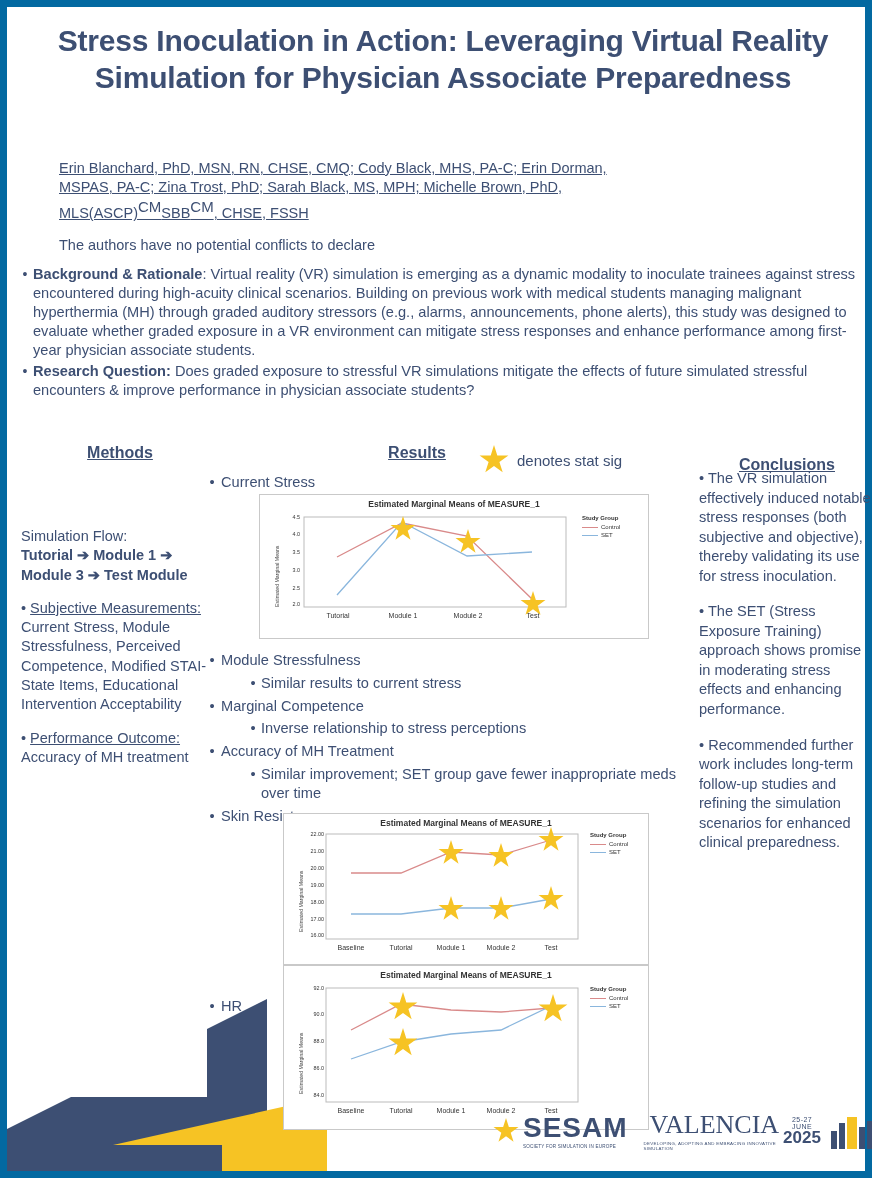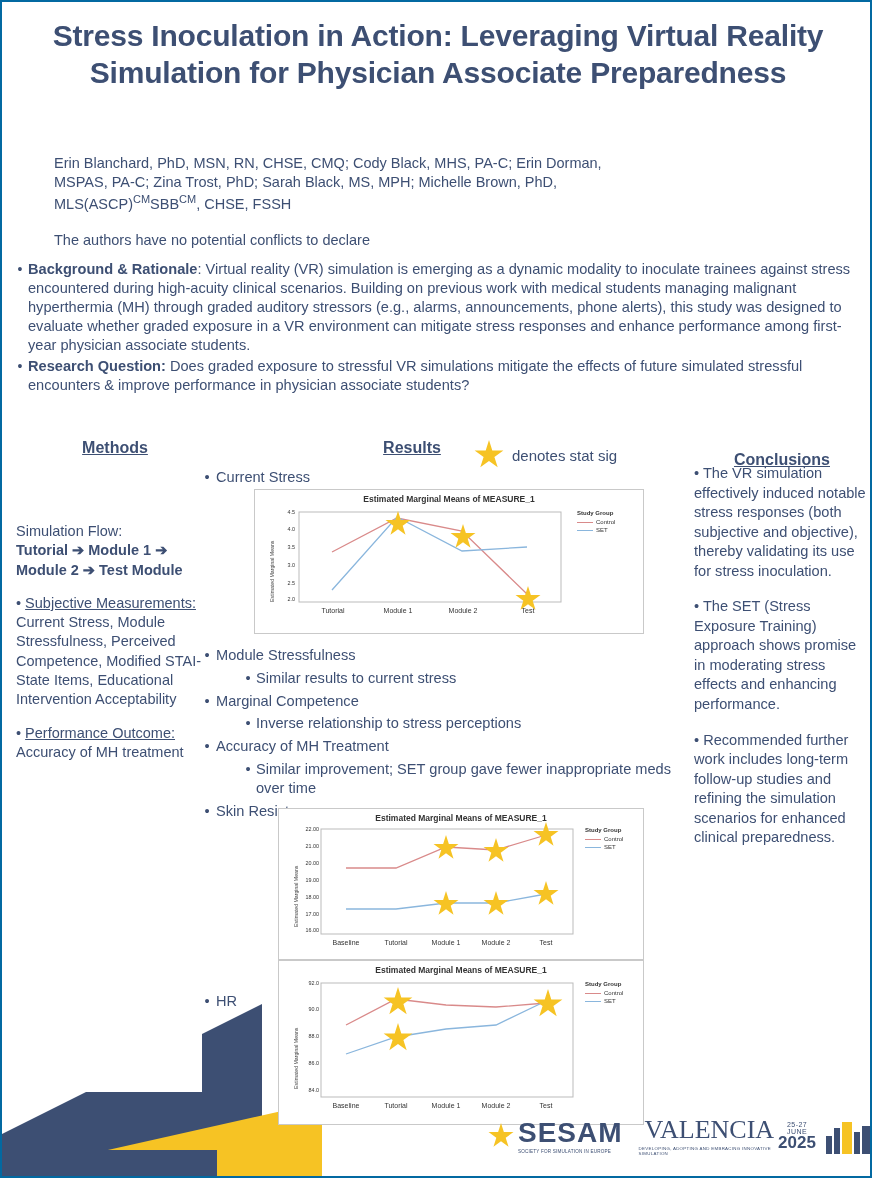--- a/index.html
+++ b/index.html
@@ -9,21 +9,21 @@
     height: 1178px;
     background: #ffffff;
     font-family: "Liberation Sans", sans-serif;
     color: #2b2b2b;
     position: relative;
     overflow: hidden;
   }
   .poster {
     position: absolute;
     inset: 0;
-    border: 2px solid #0369a1;
+    border: 7px solid #0369a1;
   }
   
   .corner-shapes {
     position: absolute;
     left: 0; bottom: 0;
     width: 420px; height: 200px;
     overflow: hidden;
     z-index: 0;
   }
   .tri-navy {
@@ -58,22 +58,23 @@
     letter-spacing: -0.2px;
     z-index: 3;
   }
   .authors {
     position: absolute;
     top: 152px; left: 52px; width: 740px;
     font-size: 14.5px;
     line-height: 1.32;
     color: #3d4f73;
     z-index: 3;
-  }
-  .authors sup { font-size: 11px; vertical-align: super; }
+    text-decoration: underline;
+  }
+  .authors sup { font-size: 15px; vertical-align: super; }
   .conflict {
     position: absolute;
     top: 230px; left: 52px; width: 740px;
     font-size: 14.5px;
     color: #3d4f73;
     z-index: 3;
   }
   
   .intro {
     position: absolute;
@@ -294,21 +295,21 @@
   <div class="col-head" id="conclusions-head">Conclusions</div>
 
   <div class="star-note">
     <span class="star"></span>
     <span class="txt">denotes stat sig</span>
   </div>
 
   <div class="methods">
     <p>
       <span>Simulation Flow:</span><br>
-      <span class="b">Tutorial ➔ Module 1 ➔ Module 2 ➔ Test Module</span>
+      <span class="b">Tutorial ➔ Module 1 ➔ Module 3 ➔ Test Module</span>
     </p>
     <p>
       • <u>Subjective Measurements:</u><span> Current Stress, Module Stressfulness, Perceived Competence, Modified STAI-State Items, Educational Intervention Acceptability</span>
     </p>
     <p>
       • <u>Performance Outcome:</u><span> Accuracy of MH treatment</span>
     </p>
   </div>
 
   <div class="results">

